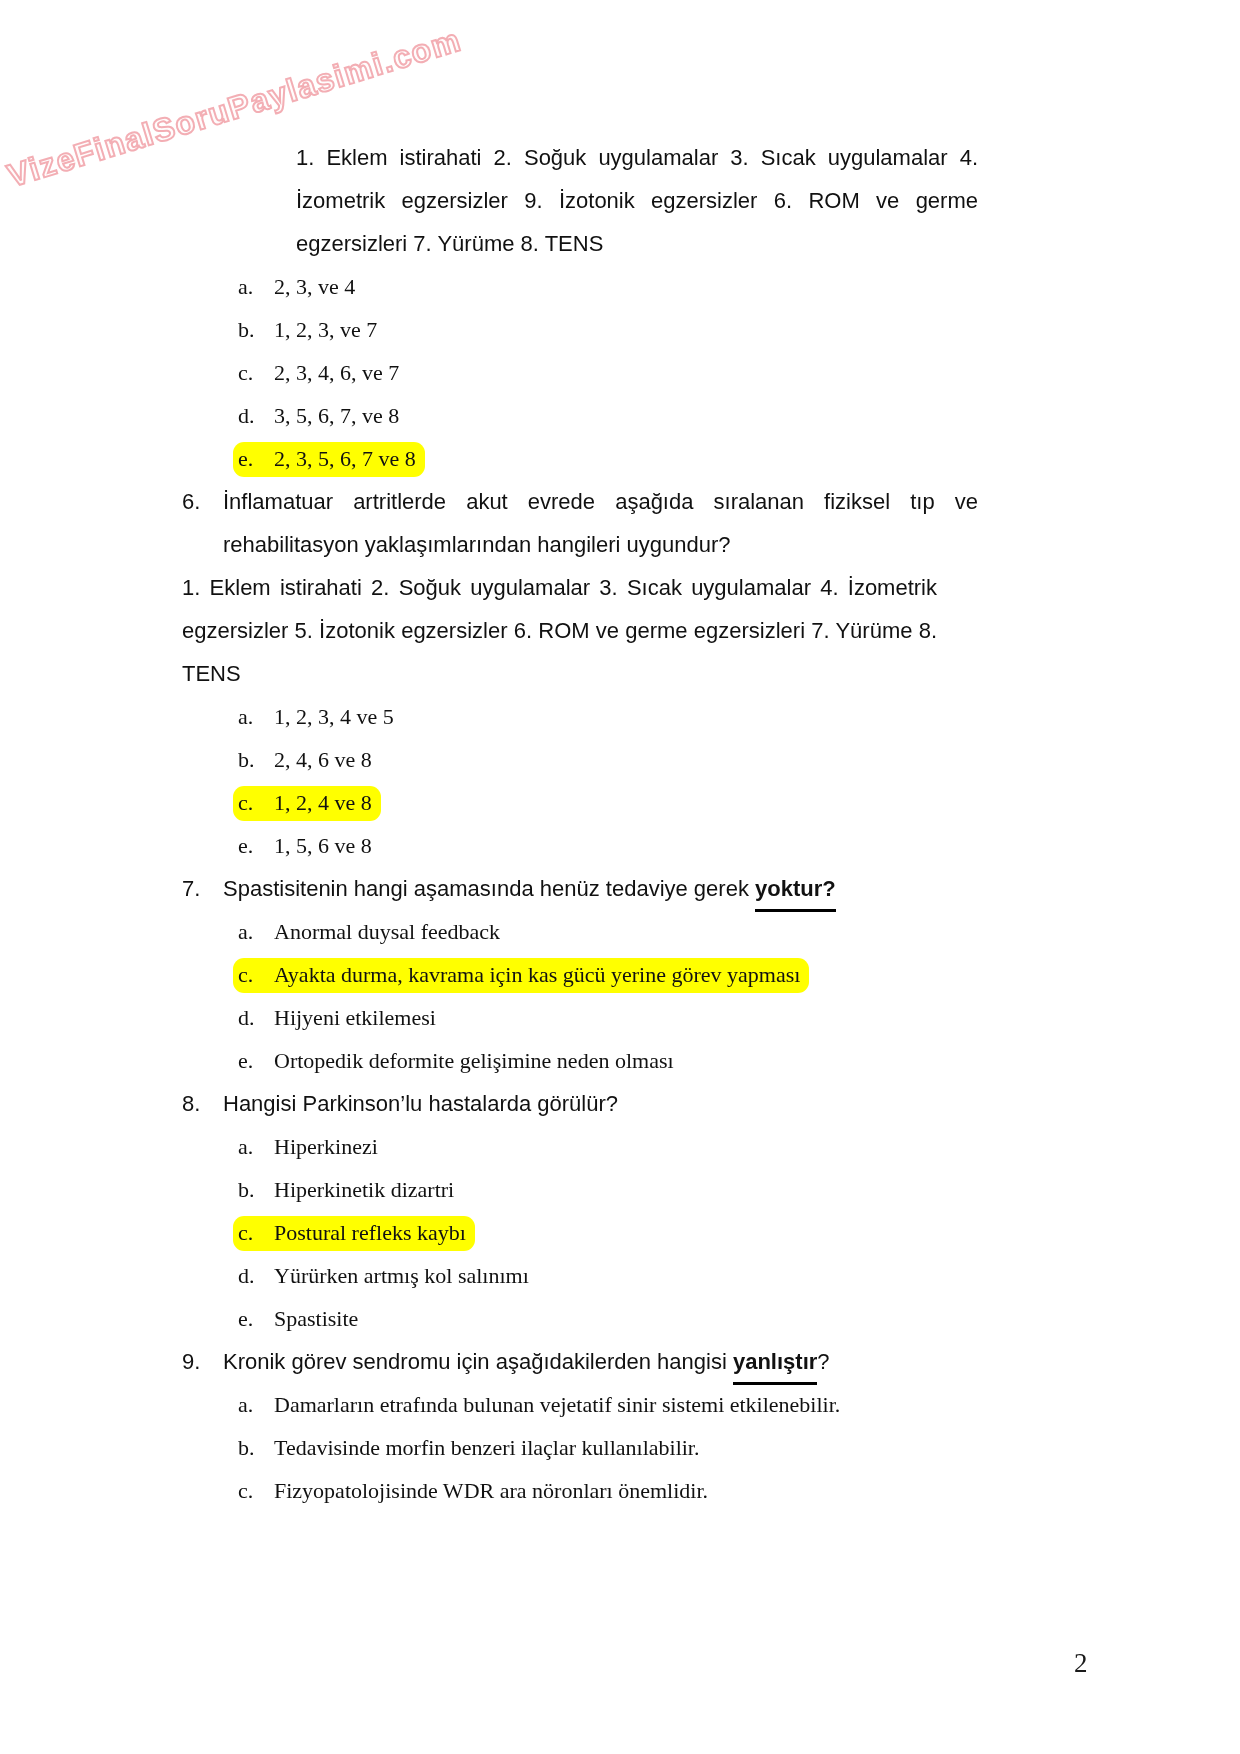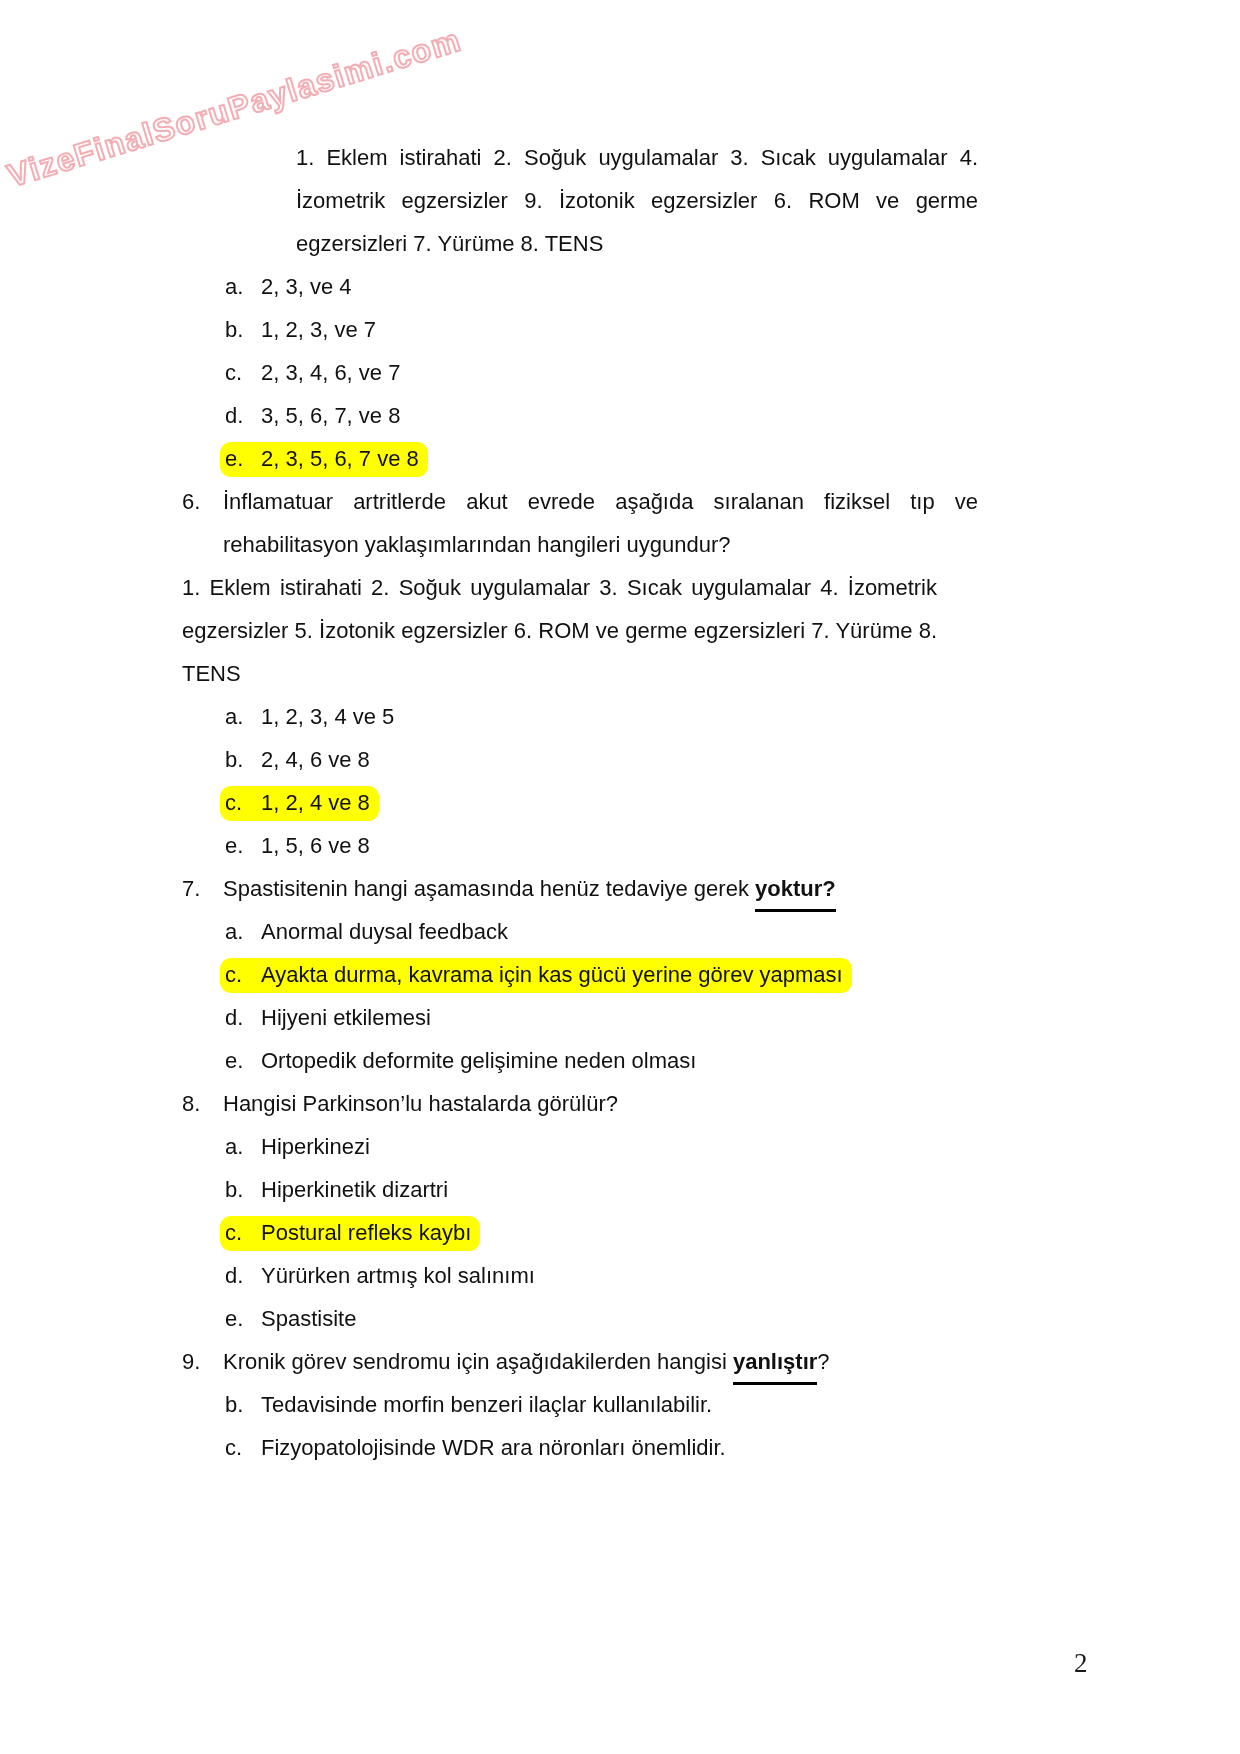--- a/index.html
+++ b/index.html
@@ -35,21 +35,21 @@
     width: 796px;
     font-size: 22px;
     line-height: 43px;
   }
   .qrow { display: flex; }
   .qnum { width: 41px; flex: none; }
   .qtext { width: 755px; flex: none; }
   .jl { text-align: justify; text-align-last: justify; }
   .enum-line { width: 755px; }
   .enum-line.deep { margin-left: 114px; width: 682px; }
-  .opt-row { margin-left: 43px; white-space: nowrap; }
+  .opt-row { margin-left: 56px; white-space: nowrap; font-family: Liberation Serif, serif; }
   .opt-letter { display: inline-block; width: 36px; }
   .opt-wrap { display: inline; }
   .opt-wrap.hl {
     background: var(--hl, #ffff00);
     padding: 4px 9px 6px 5px;
     margin-left: -5px;
     border-radius: 11px;
   }
   .em {
     font-weight: bold;
@@ -118,18 +118,19 @@
       <div class="opt-row"><span class="opt-wrap"><span class="opt-letter">b.</span><span>Hiperkinetik dizartri</span></span></div>
       <div class="opt-row"><span class="opt-wrap hl"><span class="opt-letter">c.</span><span>Postural refleks kaybı</span></span></div>
       <div class="opt-row"><span class="opt-wrap"><span class="opt-letter">d.</span><span>Yürürken artmış kol salınımı</span></span></div>
       <div class="opt-row"><span class="opt-wrap"><span class="opt-letter">e.</span><span>Spastisite</span></span></div>
     </div>
     <div class="qblock">
       <div class="qrow">
         <span class="qnum">9.</span>
         <span class="qtext"><span>Kronik görev sendromu için aşağıdakilerden hangisi </span><span class="em">yanlıştır</span><span>?</span></span>
       </div>
+      <div class="opt-row"><span class="opt-wrap"><span class="opt-letter">a.</span><span>Damarların etrafında bulunan vejetatif sinir sistemi etkilenebilir.</span></span></div>
       <div class="opt-row"><span class="opt-wrap"><span class="opt-letter">b.</span><span>Tedavisinde morfin benzeri ilaçlar kullanılabilir.</span></span></div>
       <div class="opt-row"><span class="opt-wrap"><span class="opt-letter">c.</span><span>Fizyopatolojisinde WDR ara nöronları önemlidir.</span></span></div>
     </div>
   </div>
 
 <div class="page-num">2</div>
 
 </body></html>

